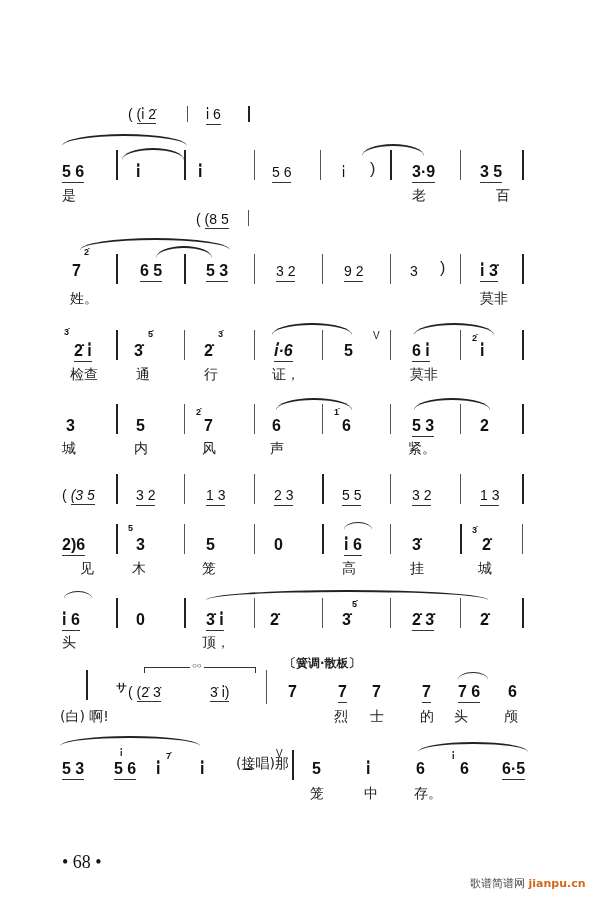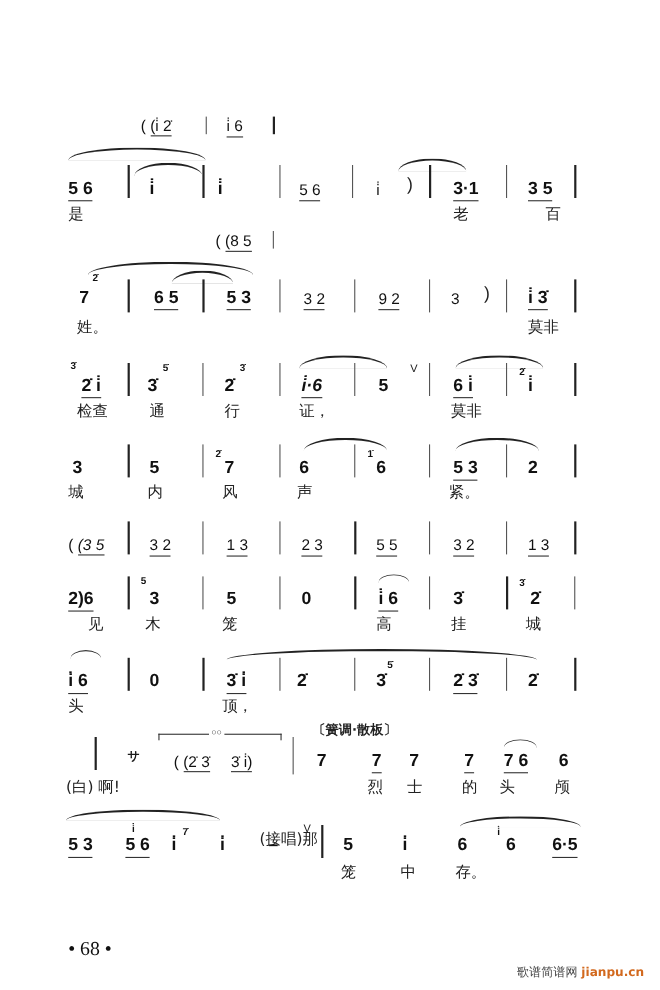--- a/index.html
+++ b/index.html
@@ -53,21 +53,21 @@
   <div class="bar" style="left:116px;top:150px;height:30px;"></div>
   <span class="note" style="left:136px;top:163px;">i̇</span>
   <div class="bar" style="left:184px;top:150px;height:30px;"></div>
   <span class="note" style="left:198px;top:163px;">i̇</span>
   <div class="bar thin" style="left:254px;top:150px;height:30px;"></div>
   <span class="note light ul" style="left:272px;top:163px;">5 6</span>
   <div class="bar thin" style="left:320px;top:150px;height:30px;"></div>
   <span class="note light" style="left:342px;top:163px;">i̇</span>
   <span class="paren" style="left:370px;top:160px;">)</span>
   <div class="bar" style="left:390px;top:150px;height:30px;"></div>
-  <span class="note ul" style="left:412px;top:163px;">3·1</span>
+  <span class="note ul" style="left:412px;top:163px;">3·9</span>
   <div class="bar thin" style="left:460px;top:150px;height:30px;"></div>
   <span class="note ul" style="left:480px;top:163px;">3 5</span>
   <div class="bar" style="left:522px;top:150px;height:30px;"></div>
   <span class="lyric" style="left:62px;top:187px;">是</span>
   <span class="lyric" style="left:412px;top:187px;">老</span>
   <span class="lyric" style="left:496px;top:187px;">百</span>
 </div>
 
 <div>
   <span class="note light" style="left:196px;top:210px;">( <span class="ul">(8 5</span></span>
@@ -216,21 +216,21 @@
   <span class="lyric" style="left:62px;top:634px;">头</span>
   <span class="lyric" style="left:202px;top:634px;">顶，</span>
 </div>
 
 <div>
   <span class="header-tag" style="left:284px;top:655px;">〔簧调·散板〕</span>
   <div class="abs" style="left:144px;top:667px;width:110px;height:5px;border-top:1px solid #333;border-left:1px solid #333;border-right:1px solid #333;"></div>
   <span class="abs" style="left:190px;top:661px;font-size:8px;background:#fff;padding:0 2px;">○○</span>
   <div class="bar" style="left:86px;top:670px;height:30px;"></div>
   <span class="abs" style="left:116px;top:680px;font-size:11px;font-weight:bold;">サ</span>
-  <span class="note light" style="left:158px;top:683px;">( <span class="ul">(2̇ 3̇</span></span>
+  <span class="note light" style="left:128px;top:683px;">( <span class="ul">(2̇ 3̇</span></span>
   <span class="note light" style="left:210px;top:683px;"><span class="ul">3̇ i̇)</span></span>
   <div class="bar thin" style="left:266px;top:670px;height:34px;"></div>
   <span class="note" style="left:288px;top:683px;">7</span>
   <span class="note ul" style="left:338px;top:683px;">7</span>
   <span class="note" style="left:372px;top:683px;">7</span>
   <span class="note ul" style="left:422px;top:683px;">7</span>
   <div class="slur" style="left:458px;top:672px;width:30px;height:7px;border-top-width:1.5px;"></div>
   <span class="note ul" style="left:458px;top:683px;">7 6</span>
   <span class="note" style="left:508px;top:683px;">6</span>
   <span class="lyric" style="left:60px;top:708px;">(白) 啊!</span>

